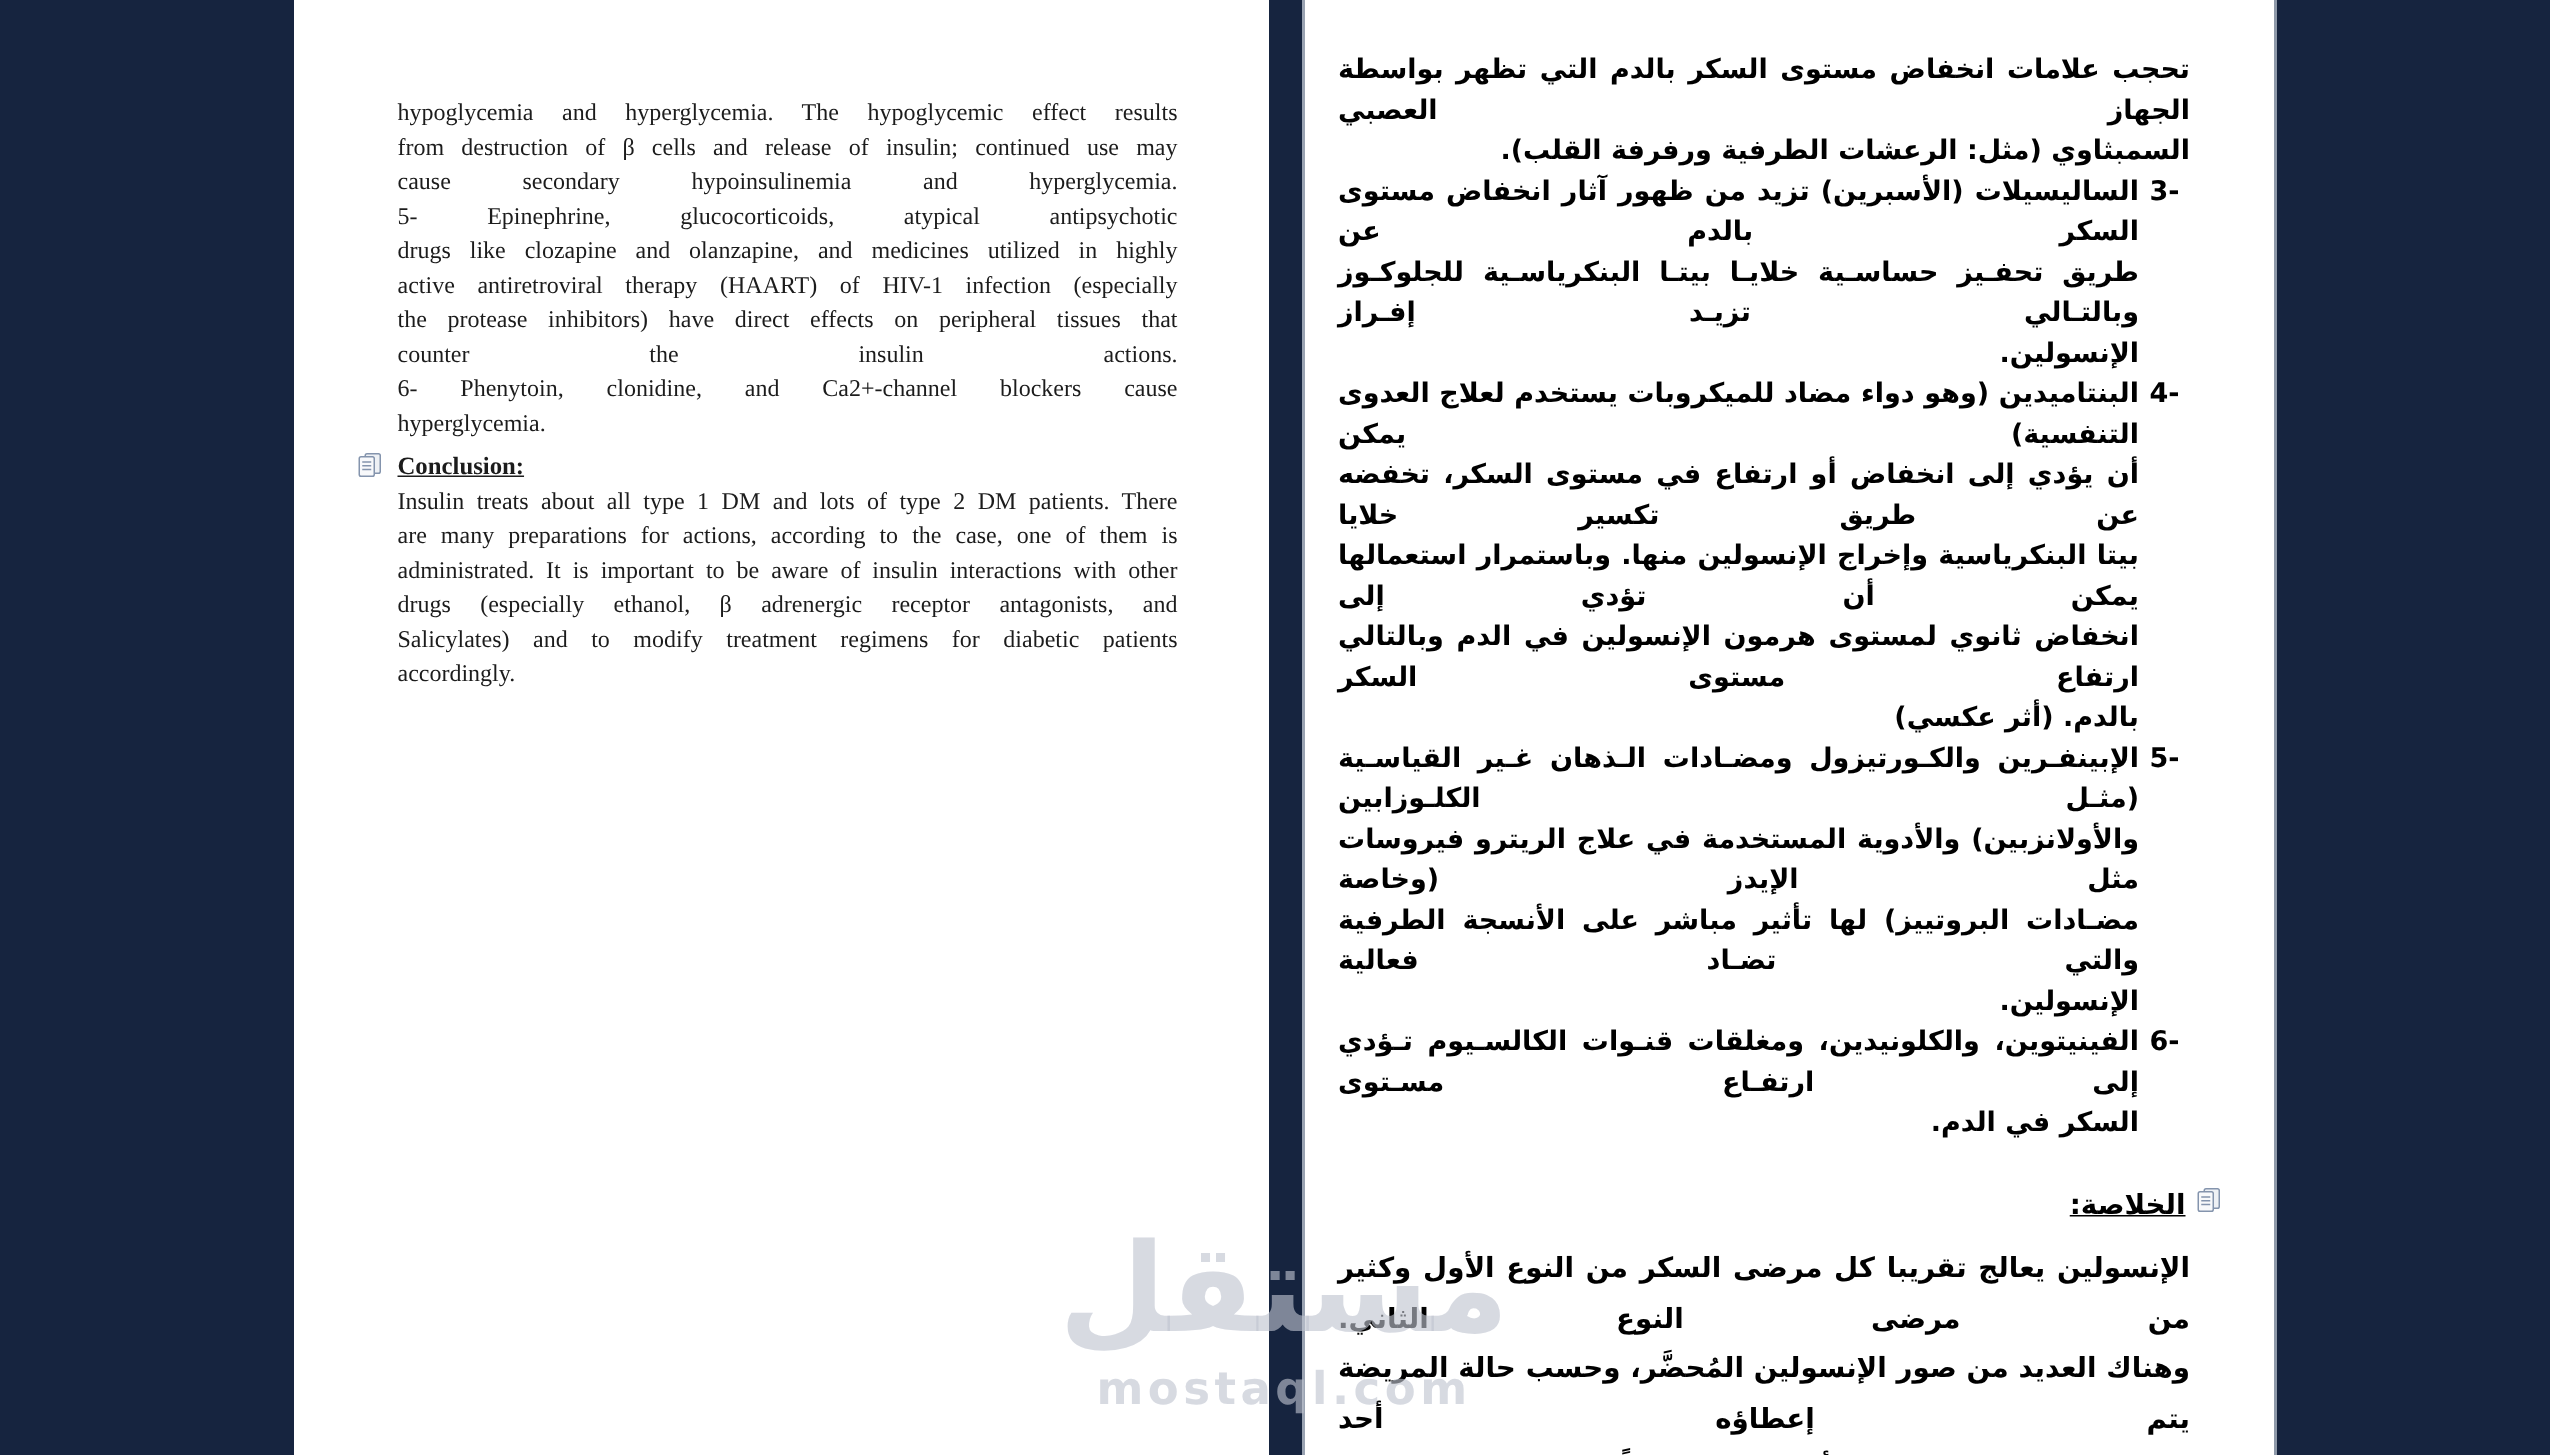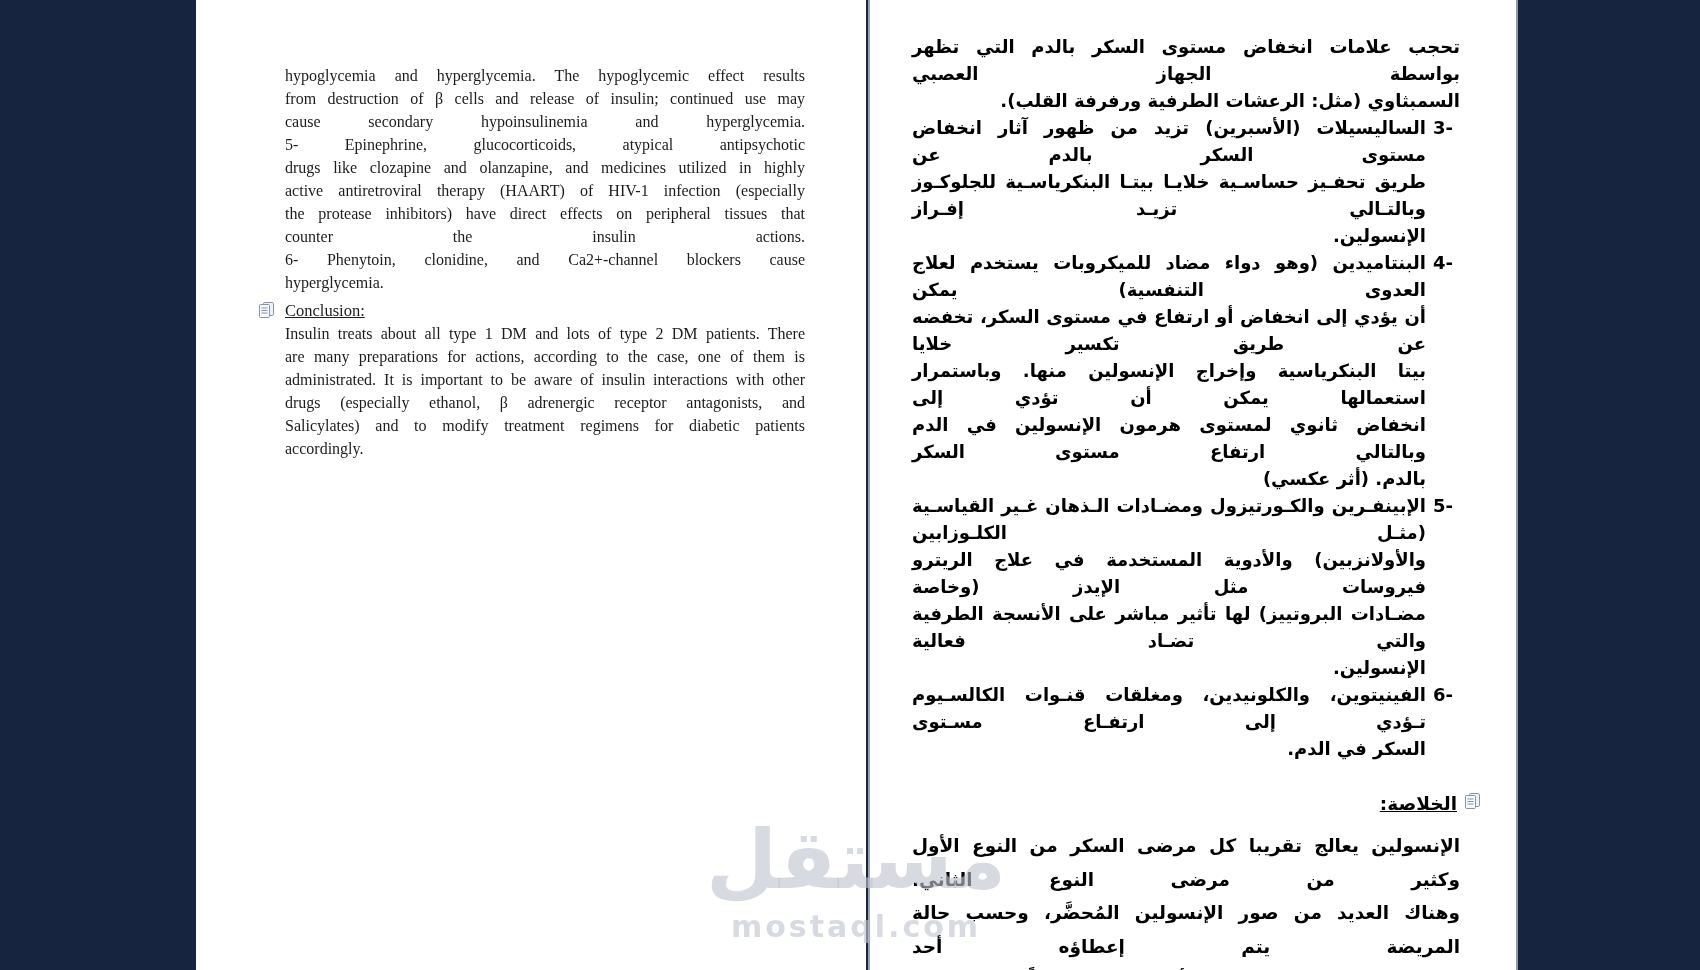--- a/index.html
+++ b/index.html
@@ -7,21 +7,20 @@
     width:1700px;height:970px;
     background:#16243f;
     position:relative;
     overflow:hidden;
     font-family:"Liberation Serif", serif;
   }
   .stage{position:absolute;inset:0;}
   .page{
     position:absolute;top:0;height:970px;width:650px;
     background:#ffffff;
-    padding-left:20px;
   }
   .page-left{left:196px;}
   .page-right{
     left:868px;
     border-left:2px solid #9aa3b2;
     border-right:2px solid #8e99a9;
     box-sizing:border-box;
   }
 
   
@@ -33,21 +32,21 @@
   }
   .en-line{white-space:nowrap;white-space:normal;}
   .just{
     text-align:justify;
     text-align-last:justify;
     -moz-text-align-last:justify;
     text-justify:inter-word;
   }
   .heading-row{position:relative;margin-top:5px;}
   .en-heading{
-    font-weight:normal;
+    font-weight:bold;
     text-decoration:underline;
     font-size:16.5px;
     text-align:center;
   }
   .doc-icon{
     position:absolute;
     left:-27px;top:3px;
     width:18px;height:17px;
     display:inline-block;
   }

